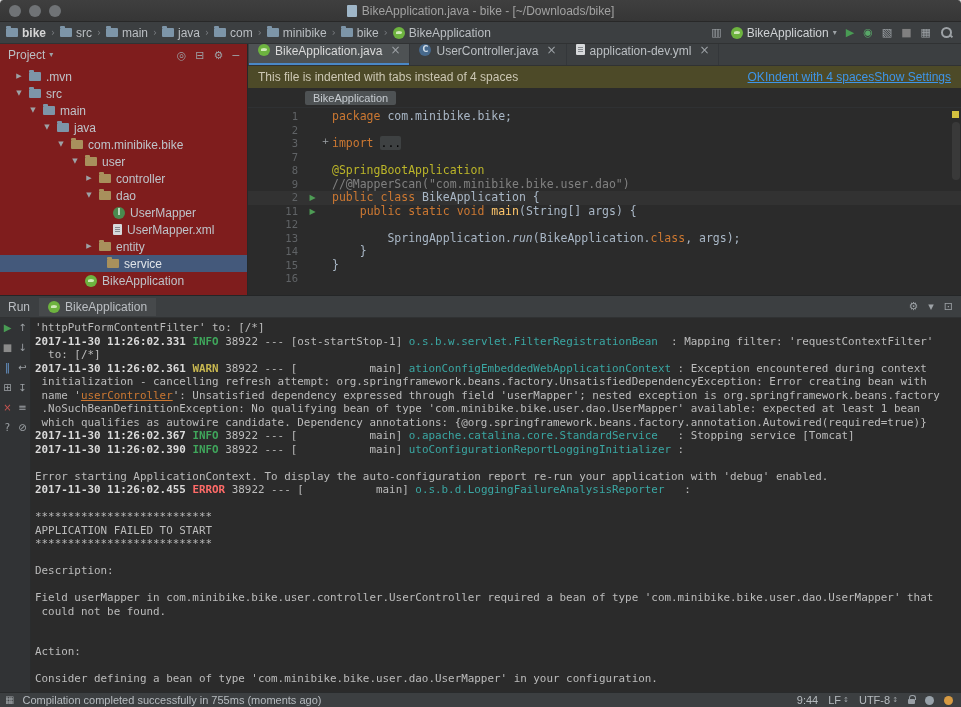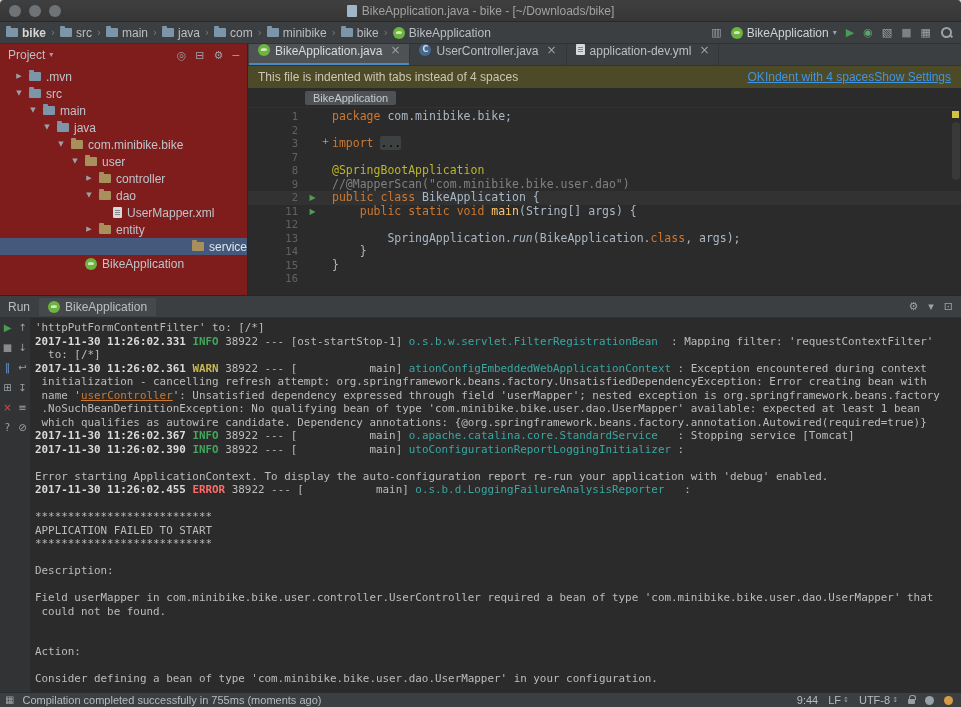--- a/index.html
+++ b/index.html
@@ -227,29 +227,34 @@
             <span class="icon-package"></span>
             <span>controller</span>
           </div>
           <div class="trow" style="padding-left: 84px;">
             <span class="tarrow ico">▼</span>
             <span class="icon-package"></span>
             <span>dao</span>
           </div>
           <div class="trow" style="padding-left: 98px;">
             <span class="tarrow ico"></span>
+            <span class="icon-interface"></span>
+            <span>UserMapper</span>
+          </div>
+          <div class="trow" style="padding-left: 98px;">
+            <span class="tarrow ico"></span>
             <span class="icon-file"></span>
             <span>UserMapper.xml</span>
           </div>
           <div class="trow" style="padding-left: 84px;">
             <span class="tarrow ico">▶</span>
             <span class="icon-package"></span>
             <span>entity</span>
           </div>
-          <div class="trow sel" style="padding-left: 36px; justify-content: flex-end;">
+          <div class="trow sel" style="padding-left: 92px;">
             <span class="tarrow ico"></span>
             <span class="icon-package"></span>
             <span>service</span>
           </div>
           <div class="trow" style="padding-left: 70px;">
             <span class="tarrow ico"></span>
             <span class="icon-spring"></span>
             <span>BikeApplication</span>
           </div>
         </div>

